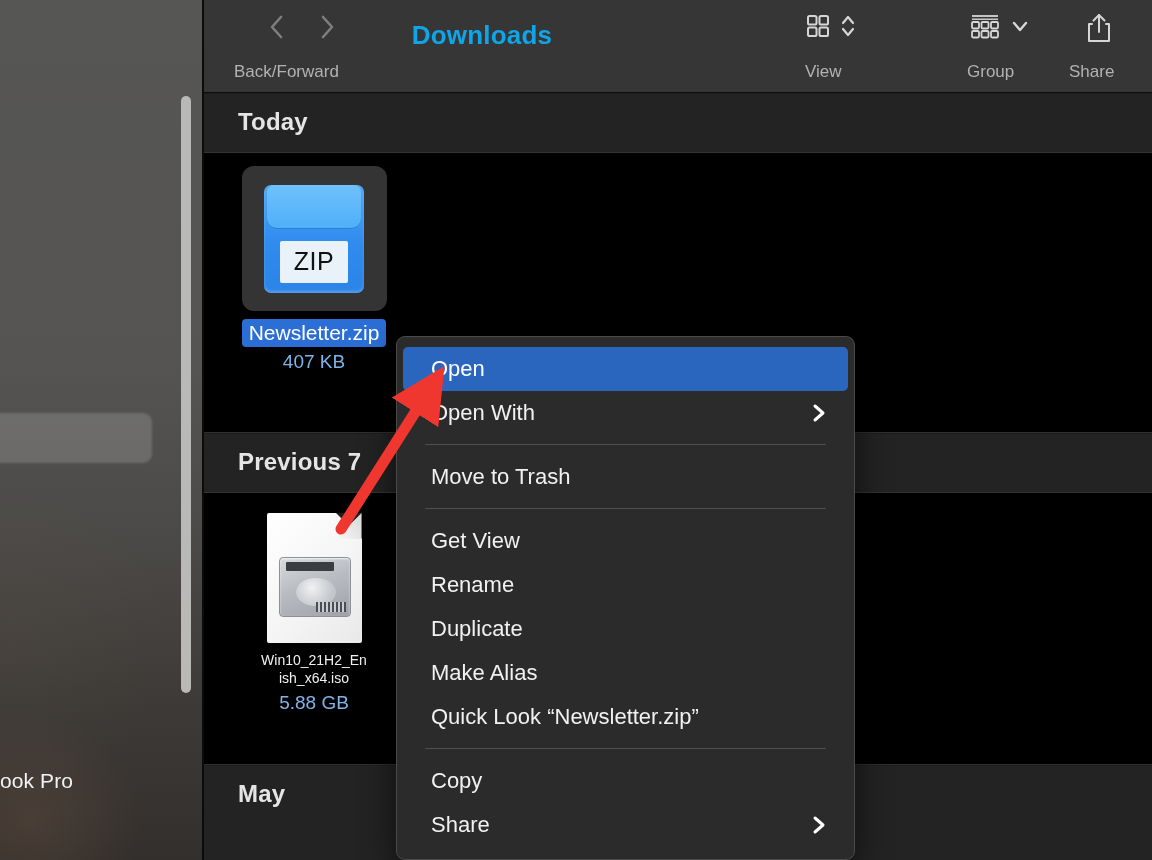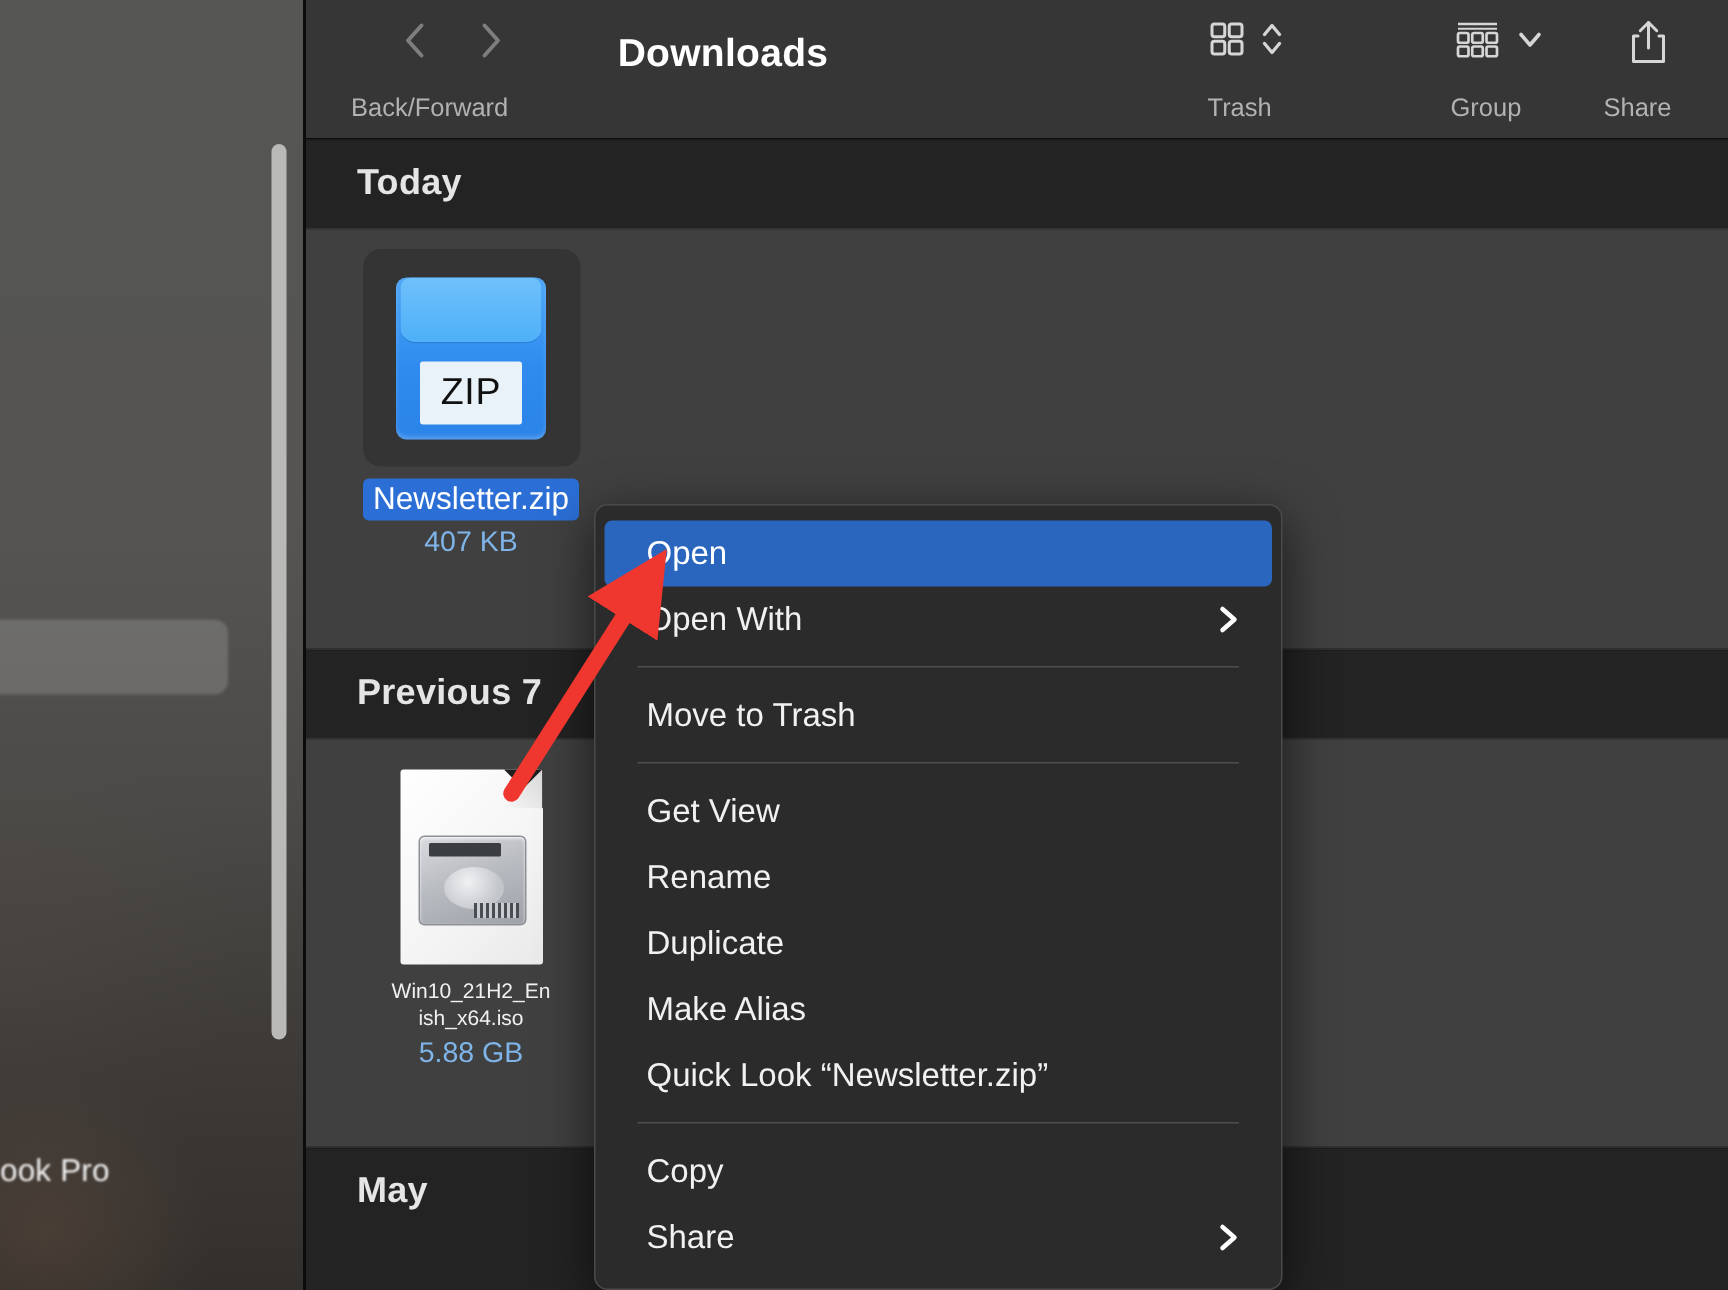--- a/index.html
+++ b/index.html
@@ -50,37 +50,37 @@
     border-bottom:1px solid #0c0c0c;
   }
   .nav-arrows { position:absolute; left:60px; top:10px; display:flex; gap:24px; }
   .chev { width:26px; height:34px; display:flex; align-items:center; justify-content:center; }
   .chev svg { display:block; }
   .tb-caption {
     position:absolute; color:#b2b2b2; font-size:17px; white-space:nowrap;
   }
   .win-title {
     position:absolute; left:198px; top:20px; width:160px; text-align:center;
-    color:#ffffff; font-size:26px; font-weight:bold; letter-spacing:0.2px;
+    color:#0ea5e9; font-size:26px; font-weight:bold; letter-spacing:0.2px;
   }
   .tb-group { position:absolute; top:12px; display:flex; align-items:center; gap:8px; }
 
   
   .section-head {
     position:absolute; left:0; width:948px; height:59px;
     background:#232323;
     border-bottom:1px solid #343434;
   }
   .section-head span {
     position:absolute; left:34px; top:14px;
     color:#e5e5e5; font-size:24px; font-weight:bold; letter-spacing:0.2px;
   }
   .row {
     position:absolute; left:0; width:948px;
-    background:#404040;
+    background:#000000;
     border-bottom:1px solid #303030;
   }
 
   .item { position:absolute; width:190px; text-align:center; }
   .thumb-zip {
     width:145px; height:145px; margin:0 auto;
     background:#343434; border-radius:12px;
     display:flex; align-items:center; justify-content:center;
   }
   .zipicon { position:relative; width:100px; height:108px; }
@@ -209,21 +209,21 @@
           <rect x="4" y="4" width="8.5" height="8.5" rx="1.6" fill="none" stroke="#d6d6d6" stroke-width="2"></rect>
           <rect x="15.5" y="4" width="8.5" height="8.5" rx="1.6" fill="none" stroke="#d6d6d6" stroke-width="2"></rect>
           <rect x="4" y="15.5" width="8.5" height="8.5" rx="1.6" fill="none" stroke="#d6d6d6" stroke-width="2"></rect>
           <rect x="15.5" y="15.5" width="8.5" height="8.5" rx="1.6" fill="none" stroke="#d6d6d6" stroke-width="2"></rect>
         </svg>
         <svg width="16" height="28" viewBox="0 0 16 28">
           <polyline points="3,11 8,5 13,11" fill="none" stroke="#d6d6d6" stroke-width="2.2" stroke-linecap="round" stroke-linejoin="round"></polyline>
           <polyline points="3,17 8,23 13,17" fill="none" stroke="#d6d6d6" stroke-width="2.2" stroke-linecap="round" stroke-linejoin="round"></polyline>
         </svg>
       </div>
-      <div class="tb-caption" style="left:601px; top:62px;">Trash</div>
+      <div class="tb-caption" style="left:601px; top:62px;">View</div>
 
       <div class="tb-group" style="left:765px;">
         <svg width="32" height="28" viewBox="0 0 32 28">
           <line x1="3" y1="4" x2="29" y2="4" stroke="#d6d6d6" stroke-width="1.8"></line>
           <line x1="3" y1="7.2" x2="29" y2="7.2" stroke="#d6d6d6" stroke-width="1.4"></line>
           <rect x="3" y="10" width="7" height="6.5" rx="1.2" fill="none" stroke="#d6d6d6" stroke-width="1.8"></rect>
           <rect x="12.5" y="10" width="7" height="6.5" rx="1.2" fill="none" stroke="#d6d6d6" stroke-width="1.8"></rect>
           <rect x="22" y="10" width="7" height="6.5" rx="1.2" fill="none" stroke="#d6d6d6" stroke-width="1.8"></rect>
           <rect x="3" y="19" width="7" height="6.5" rx="1.2" fill="none" stroke="#d6d6d6" stroke-width="1.8"></rect>
           <rect x="12.5" y="19" width="7" height="6.5" rx="1.2" fill="none" stroke="#d6d6d6" stroke-width="1.8"></rect>

